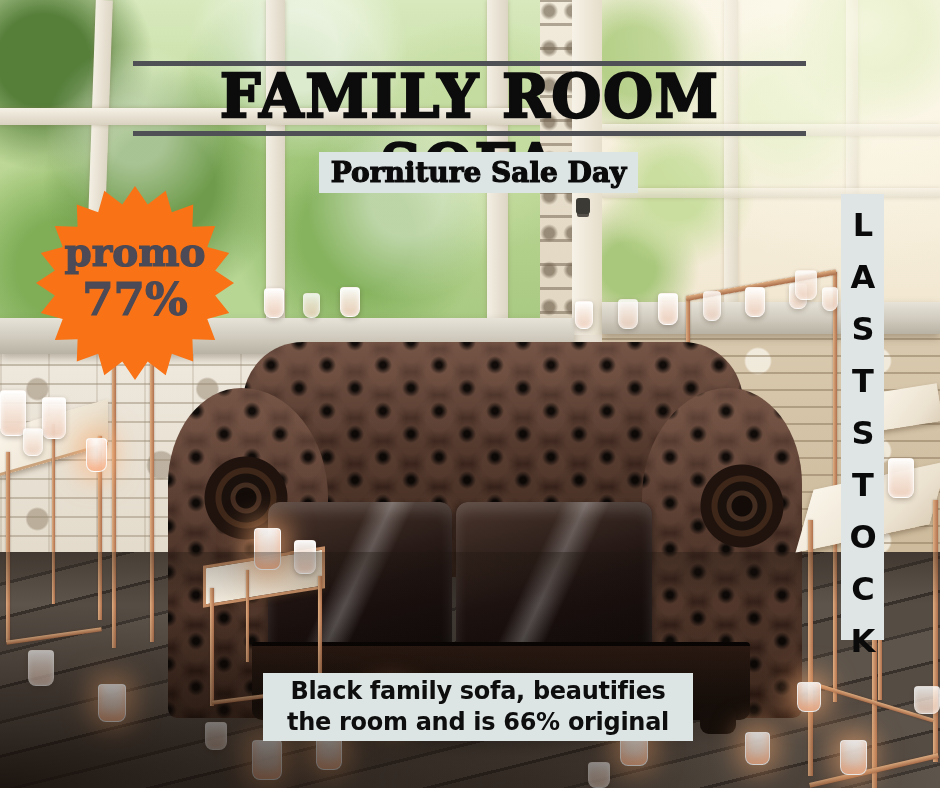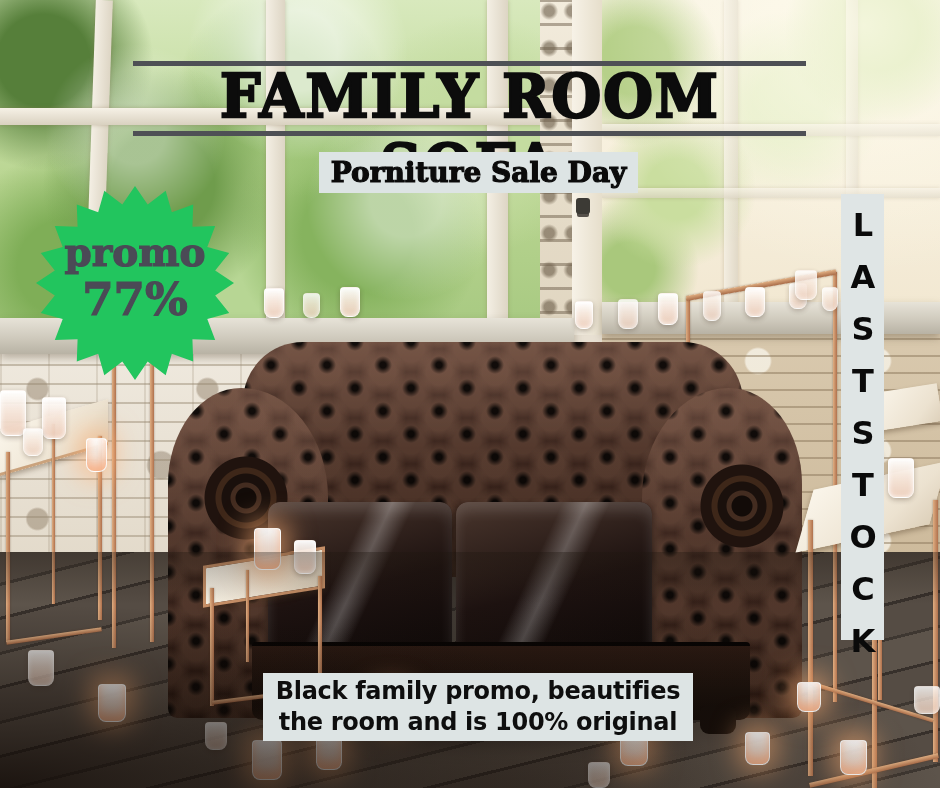--- a/index.html
+++ b/index.html
@@ -241,25 +241,25 @@
 
   <div class="floor-shade"></div>
   <div class="wash-tr"></div>
 
   <div class="rule" style="left:133px;top:61px;width:673px;background:#4e5055;"></div>
   <div class="title" style="color:#0c0c0c;">FAMILY ROOM SOFA</div>
   <div class="rule" style="left:133px;top:131px;width:673px;background:#4e5055;"></div>
 
   <div class="subtitle-box" style="background:#dde4e4;color:#0b0b0b;">Porniture Sale Day</div>
 
-  <div class="badge" style="background:#22c55e;color:#4b4a56;text-align:center;">
+  <div class="badge" style="background:#f97316;color:#4b4a56;text-align:center;">
     <span class="badge-l1">promo</span>
     <span class="badge-l2">77%</span>
   </div>
 
   <div class="strip" style="background:#dfe5e5;">LASTSTOCK</div>
 
   <div class="desc-box" style="background:#dde4e4;">
-    <span style="position:static;display:block;">Black family promo, beautifies</span>
-    <span style="position:static;display:block;">the room and is 100% original</span>
+    <span style="position:static;display:block;">Black family sofa, beautifies</span>
+    <span style="position:static;display:block;">the room and is 66% original</span>
   </div>
 
 </div>
 
 </body></html>

